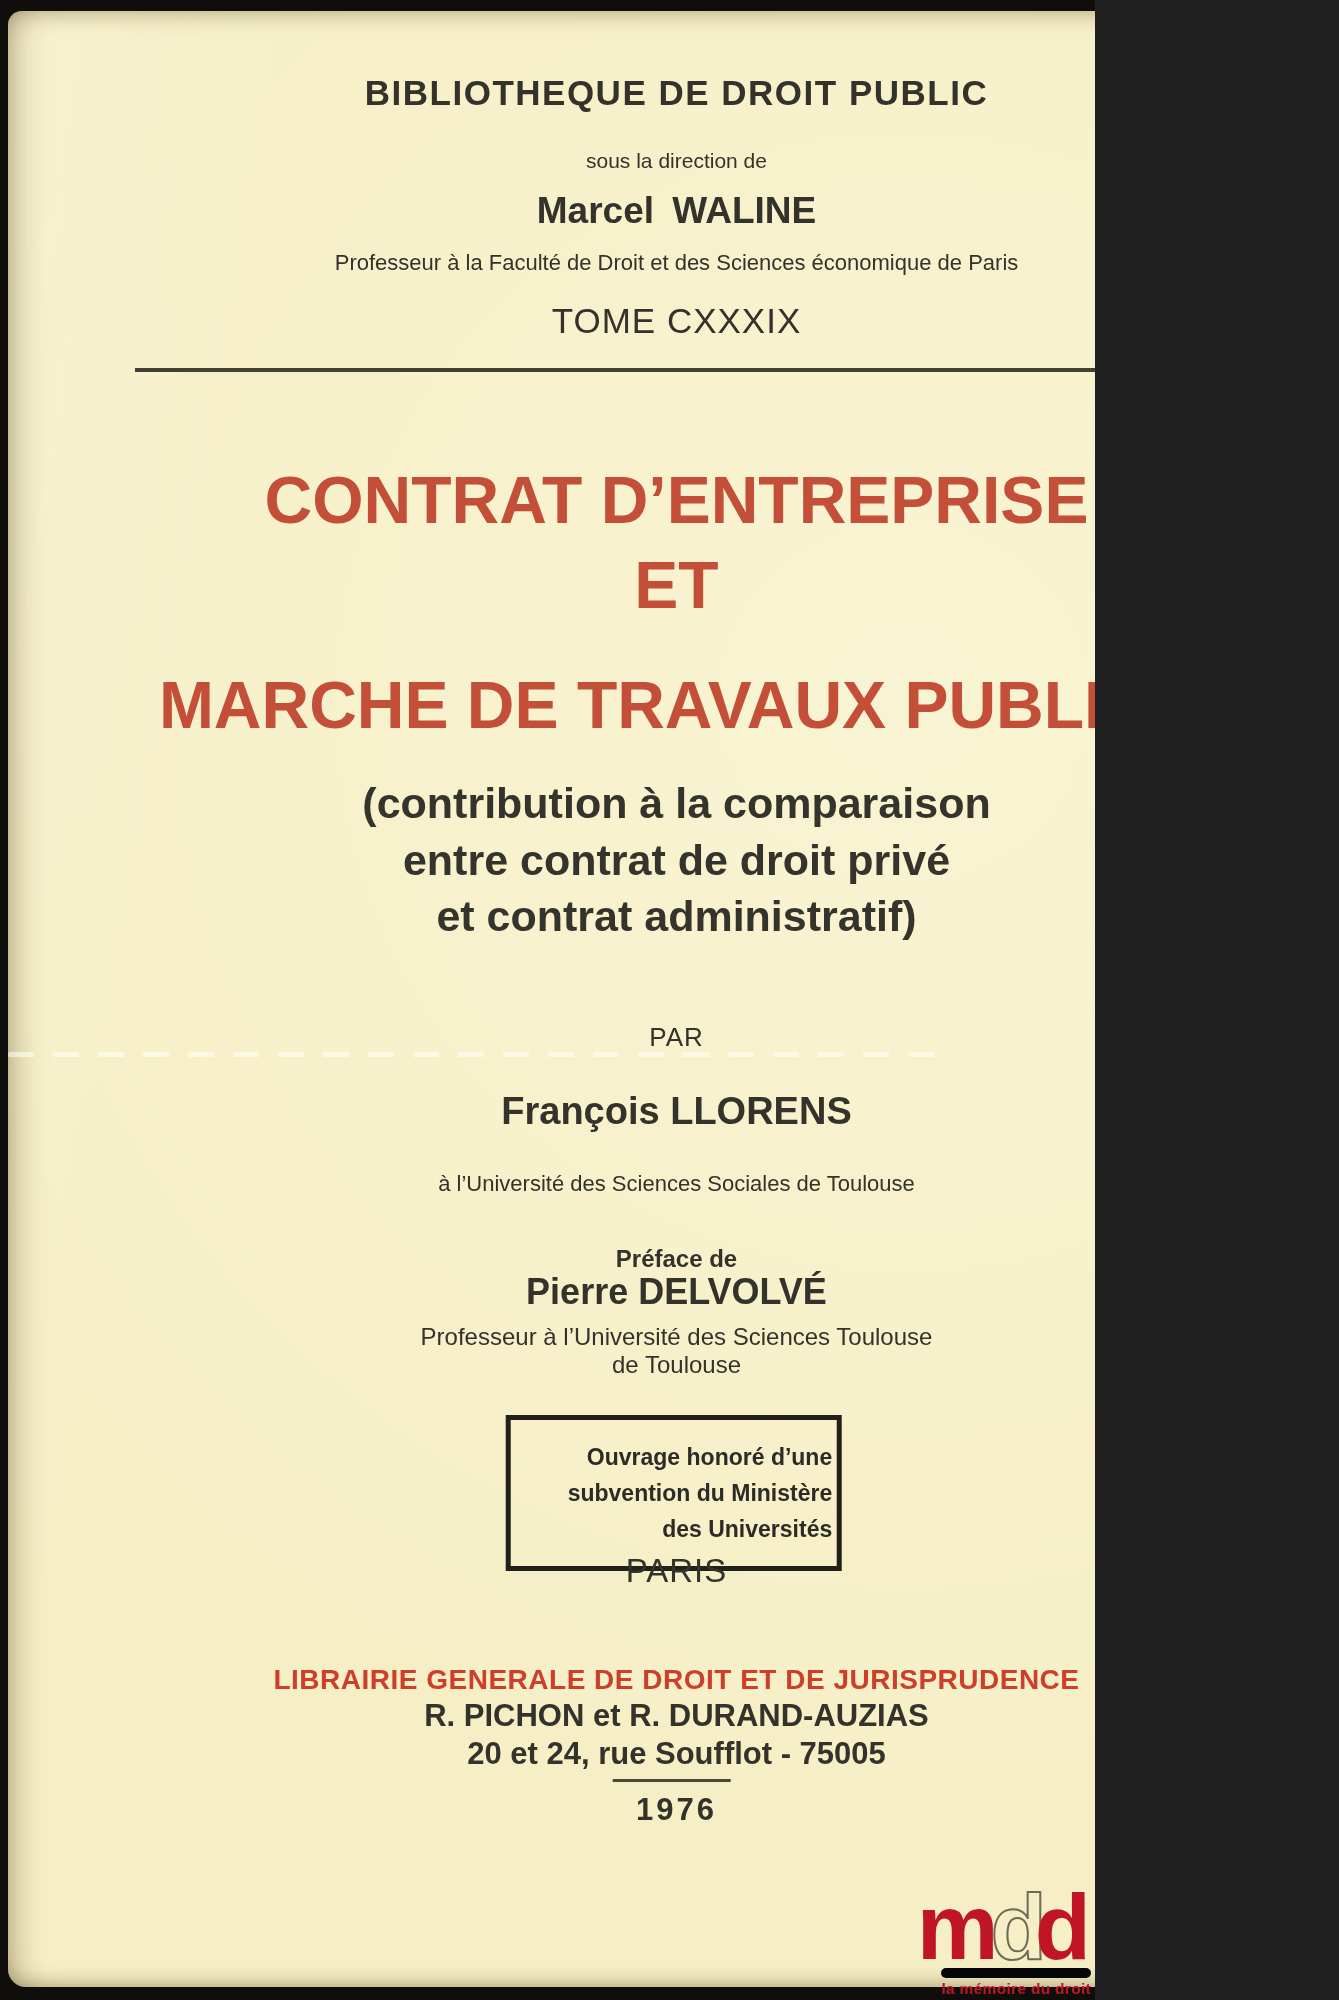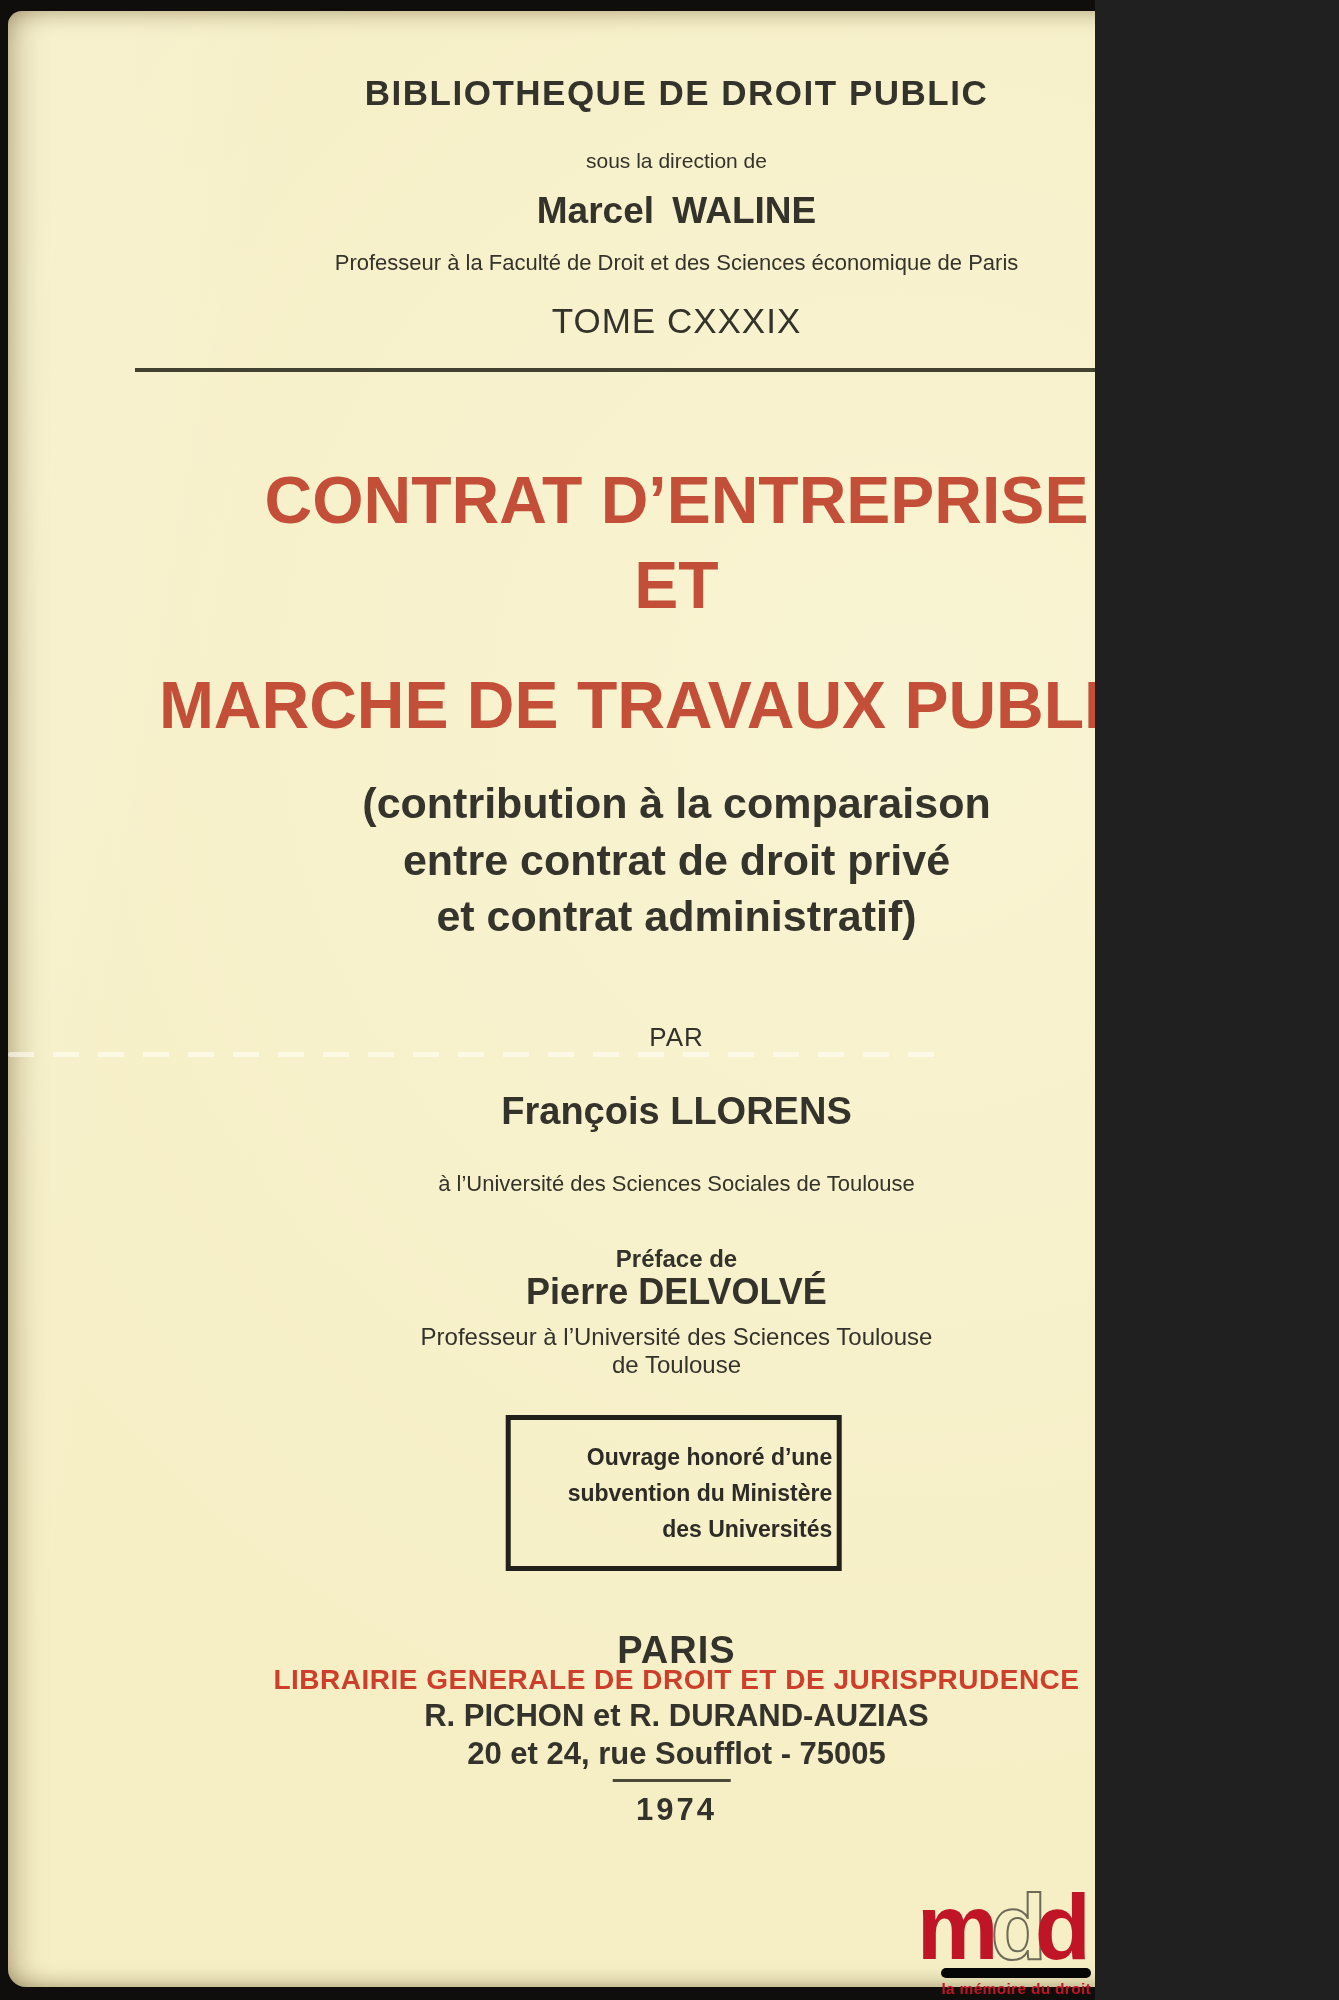--- a/index.html
+++ b/index.html
@@ -48,21 +48,21 @@
   .author-name {top:1080px;font-size:38px;font-weight:bold;}
   .author-sub1 {top:1135px;font-size:22px;}
   .author-sub2 {top:1161px;font-size:22px;}
   .preface-label{top:1235px;font-size:24px;font-weight:bold;}
   .preface-name {top:1262px;font-size:36px;font-weight:bold;}
   .preface-sub1 {top:1313px;font-size:24px;}
   .preface-sub2 {top:1341px;font-size:24px;}
   .grant-box{position:absolute;top:1404px;left:50%;transform:translateX(-48%);width:318px;
     border:5px solid #21201a;padding:19px 4px;text-align:right;}
   .grant-box .gline{font-size:23px;font-weight:bold;line-height:36px;color:#2c2b25;white-space:nowrap;}
-  .city        {top:1619px;font-size:38px;font-weight:bold;letter-spacing:1px;}
+  .city        {top:1542px;font-size:33px;font-weight:normal;letter-spacing:1px;}
   .publisher   {top:1654px;font-size:28px;font-weight:bold;color:var(--publisher_red);letter-spacing:.5px;}
   .pub-names   {top:1688px;font-size:31px;font-weight:bold;}
   .pub-address {top:1726px;font-size:31px;font-weight:bold;}
   .rule-small{position:absolute;left:50%;transform:translateX(-46%);top:1768px;width:118px;height:3px;background:#4a4837;}
   .year        {top:1782px;font-size:31px;font-weight:bold;letter-spacing:3px;}
   
   .mdd{position:absolute;right:4px;bottom:2px;z-index:5;text-align:right;}
   .mdd-letters{display:flex;justify-content:flex-end;align-items:flex-end;font-weight:bold;
     font-size:92px;line-height:.78;height:74px;}
   .mdd-letters span{display:inline-block;position:relative;}
@@ -109,21 +109,21 @@
       <div class="gline">Ouvrage honoré d’une</div>
       <div class="gline">subvention du Ministère</div>
       <div class="gline">des Universités</div>
     </div>
 
     <div class="t city">PARIS</div>
     <div class="t publisher">LIBRAIRIE GENERALE DE DROIT ET DE JURISPRUDENCE</div>
     <div class="t pub-names">R. PICHON et R. DURAND-AUZIAS</div>
     <div class="t pub-address">20 et 24, rue Soufflot - 75005</div>
     <div class="rule-small"></div>
-    <div class="t year">1974</div>
+    <div class="t year">1976</div>
   </div>
 
   <div class="mdd">
     <div class="mdd-letters">
       <span class="mdd-m">m</span>
       <span class="mdd-d-outline">d</span>
       <span class="mdd-d-red">d</span>
     </div>
     <div class="mdd-bar"></div>
     <div class="mdd-tagline">la mémoire du droit</div>

